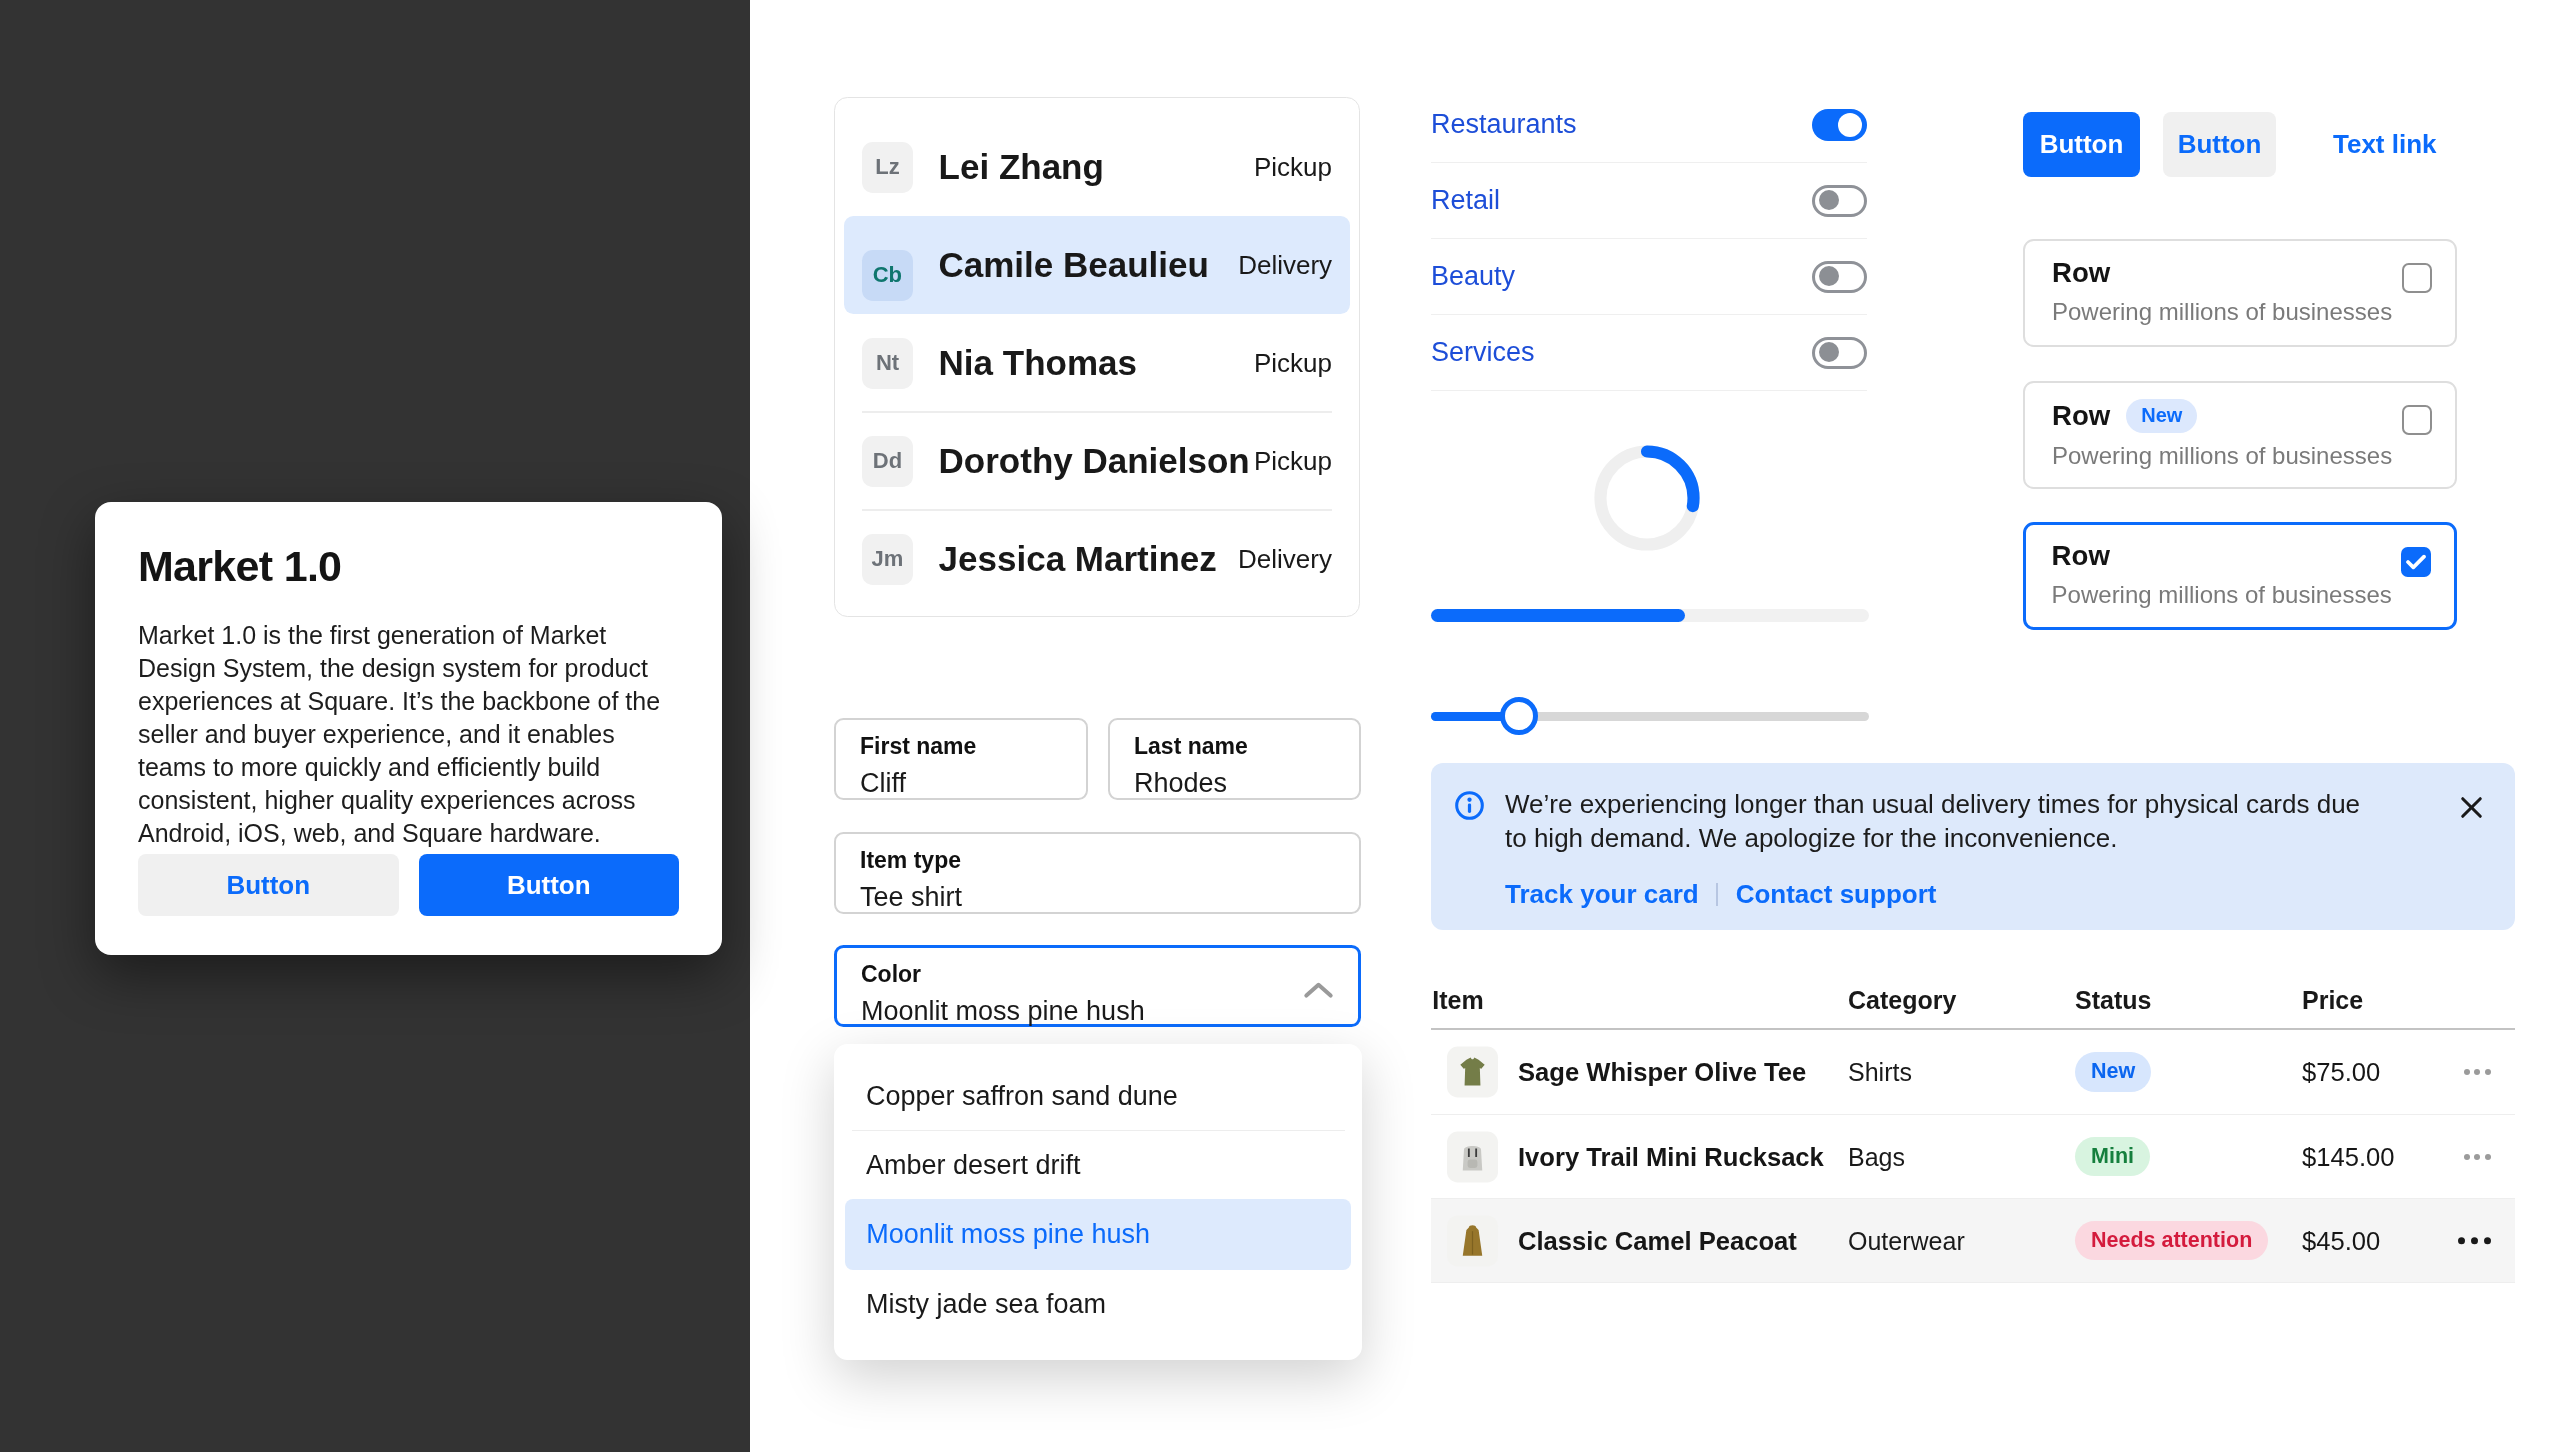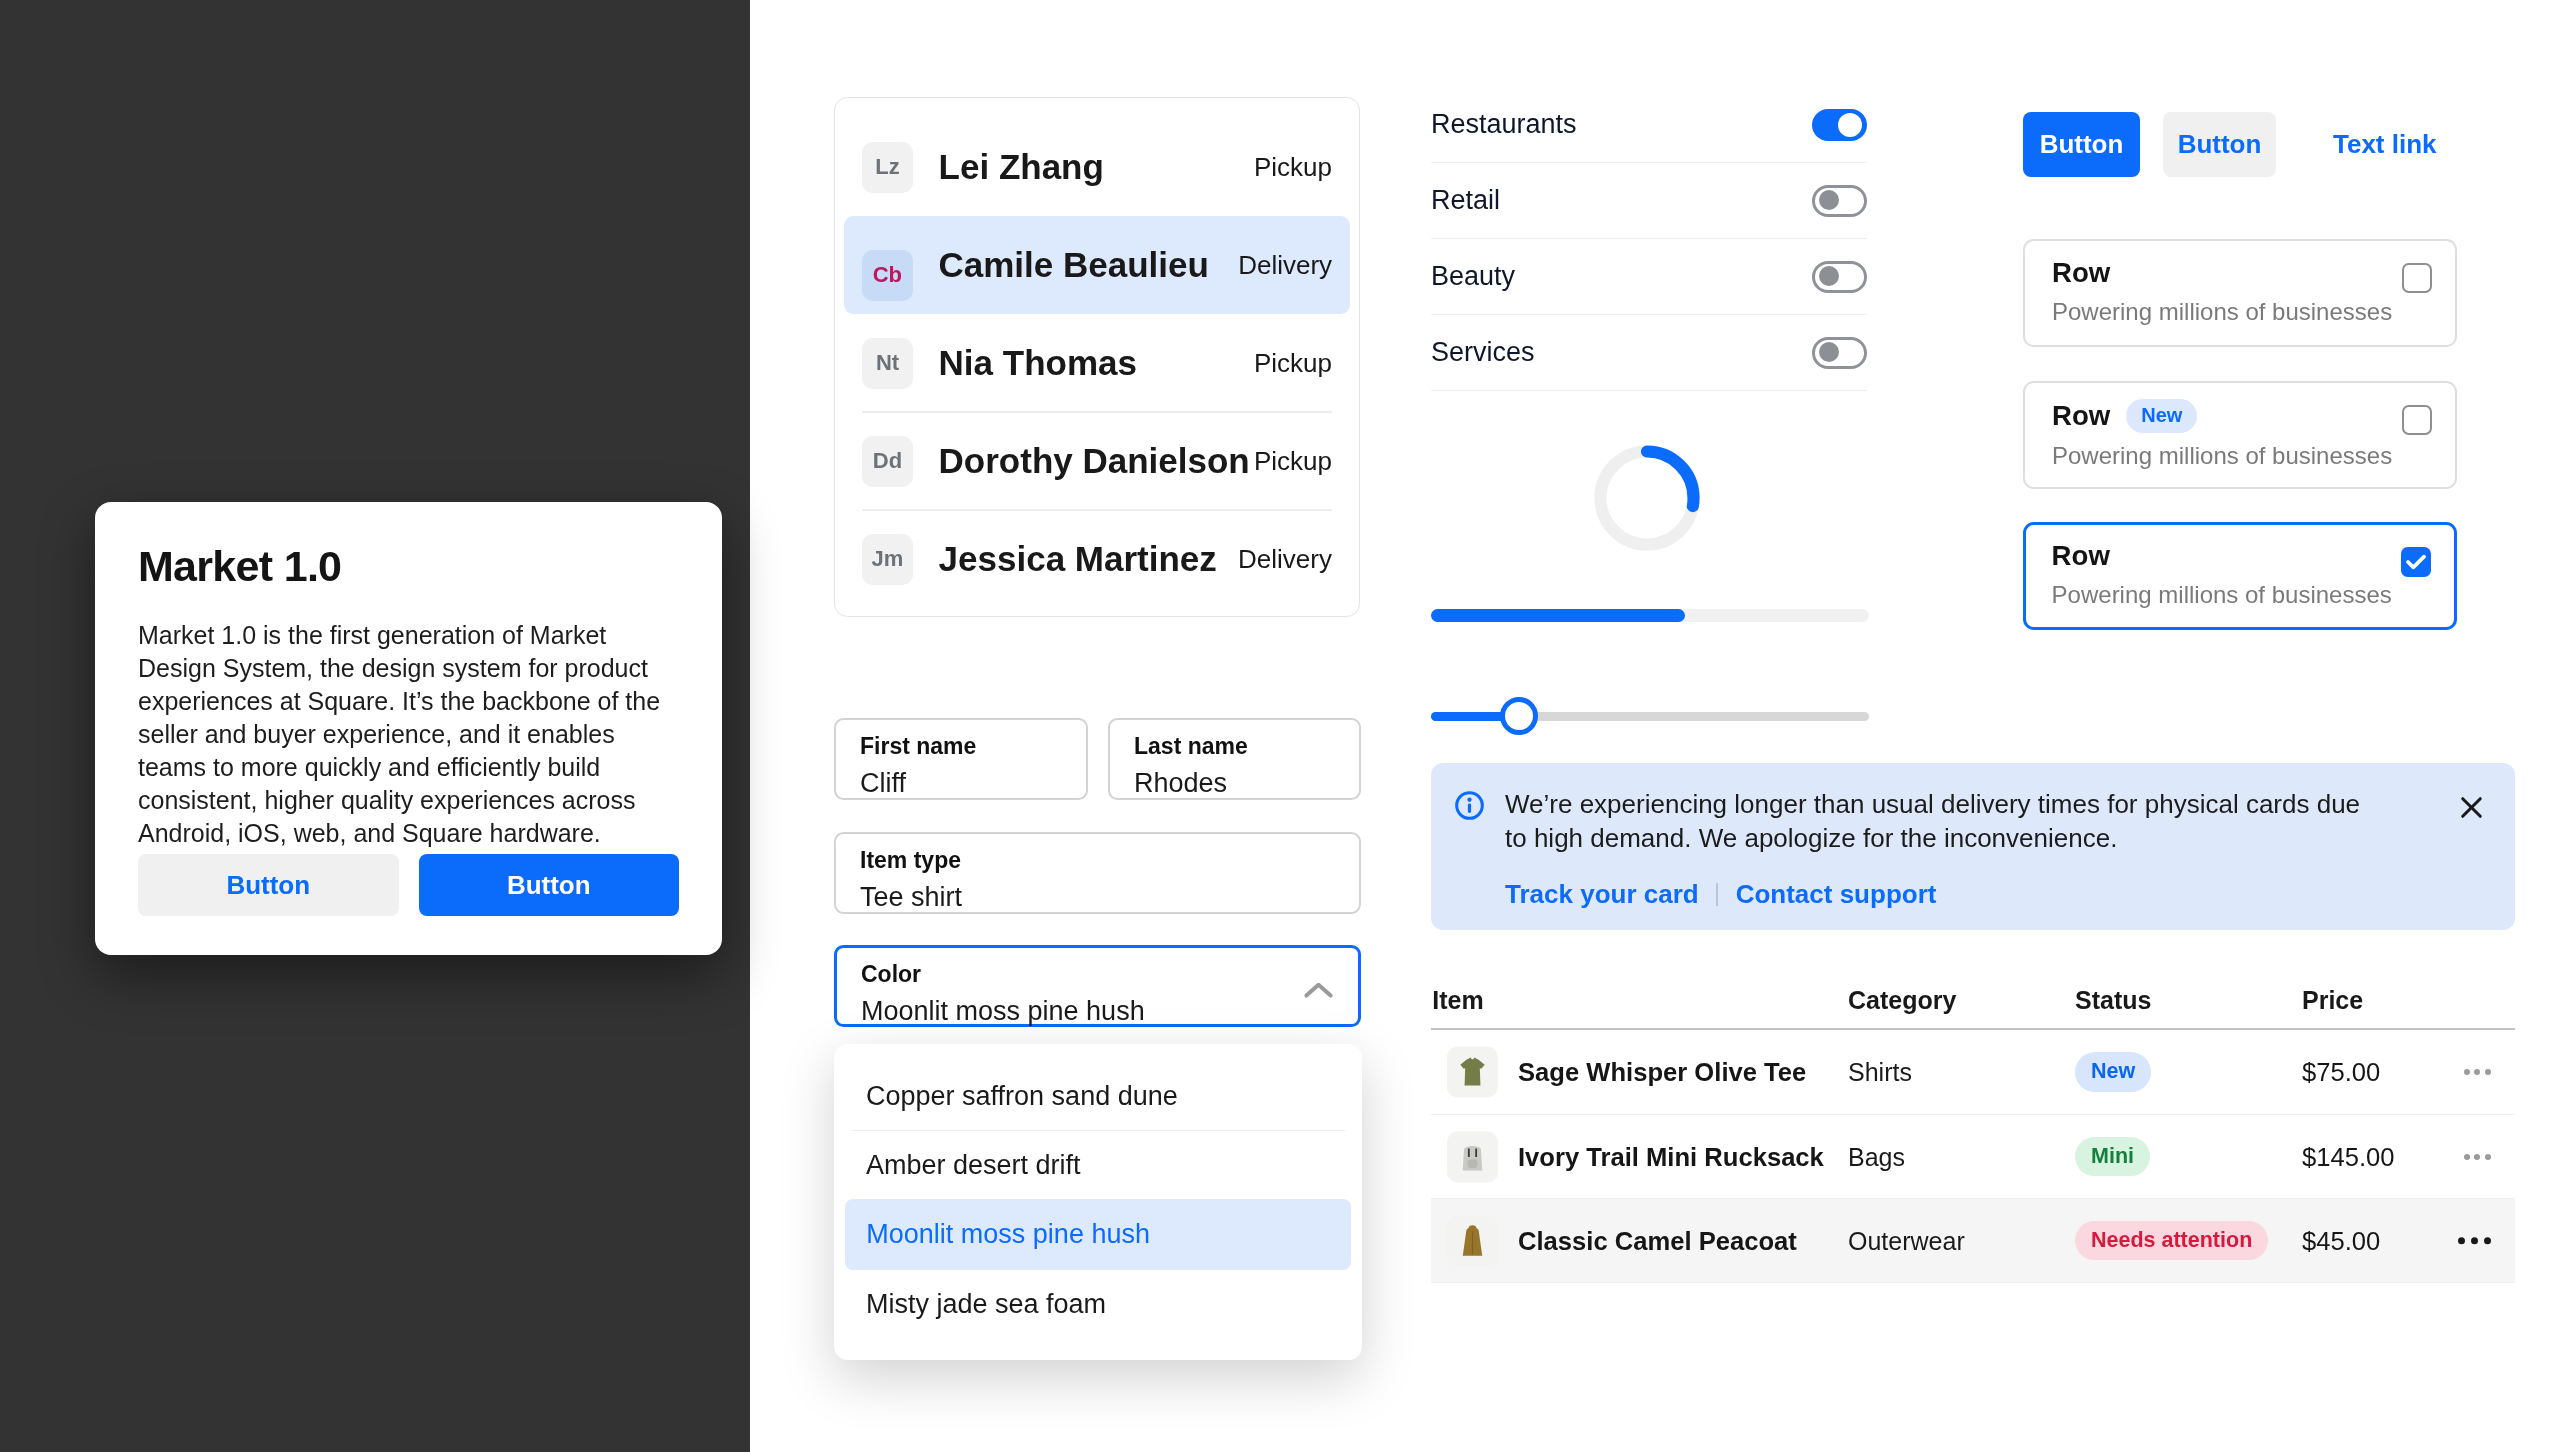--- a/index.html
+++ b/index.html
@@ -27,21 +27,21 @@
   
   .people-card { left:834px; top:97px; width:526px; height:520px; background:#fff;
                  border:1.3px solid #e4e4e4; border-radius:13.4px; padding:20px 0; }
   .p-row { height:98px; display:flex; align-items:center; padding:0 27px; position:relative; }
   .p-row.selected { margin:0 9.4px; padding:0 17.5px; border-radius:9.4px; background:var(--sel); }
   .p-row.div-above::before { content:""; position:absolute; top:-0.7px; left:27px; right:27px;
                              height:1.3px; background:#ededed; }
   .avatar { width:51px; height:51px; border-radius:10.8px; background:#f1f1f1; color:#6d7278;
             font-weight:700; font-size:22px; display:flex; align-items:center; justify-content:center;
             flex:none; }
-  .p-row.selected .avatar { background:#c7daf6; color:#be185d;margin-top:20px; }
+  .p-row.selected .avatar { background:#c7daf6; color:#0f766e;margin-top:20px; }
   .p-name { margin-left:25.6px; font-size:35px; font-weight:700; color:#191919; }
   .p-method { margin-left:auto; font-size:26px; color:#191919; }
 
   
   .field { background:#fff; border:2px solid #d3d3d3; border-radius:9.4px; padding:13.4px 0 0 24px; }
   .field .f-label { font-size:23px; font-weight:700; color:#111; }
   .field .f-value { font-size:27px; color:#1a1a1a; margin-top:8px; }
   .field-first { left:834px; top:718px; width:254px; height:82px; }
   .field-last  { left:1108px; top:718px; width:253px; height:82px; }
   .field-item  { left:834px; top:832px; width:527px; height:82px; }
@@ -53,21 +53,21 @@
               border-radius:13.4px; box-shadow:0 17.5px 54px rgba(0,0,0,.18); padding:18px 0; z-index:5; }
   .opt { height:68px; display:flex; align-items:center; padding:0 32px; font-size:27px; color:#1a1a1a;
          cursor:pointer; }
   .opt.selected { margin:0 10.8px; padding:0 21.5px; height:71px; border-radius:8px;
                   background:var(--sel); color:var(--blue); }
   .opt-divider { height:1.3px; background:#ededed; margin:0 17.5px; }
 
   
   .toggles { left:1431px; top:87px; width:436px; }
   .t-row { height:76px; display:flex; align-items:center; border-bottom:1.3px solid #efefef; }
-  .t-label { font-size:27px; color:#0f172a; }
+  .t-label { font-size:27px; color:#1d4ed8; }
   .toggle { margin-left:auto; width:55px; height:32px; border-radius:17.5px; position:relative; cursor:pointer; }
   .toggle.on { background:var(--blue); }
   .toggle.on .knob { position:absolute; right:4.7px; top:4px; width:24px; height:24px;
                      border-radius:50%; background:#fff; }
   .toggle.off { background:#fff; border:3.4px solid #8f9298; }
   .toggle.off .knob { position:absolute; left:4px; top:2.7px; width:20px; height:20px;
                       border-radius:50%; background:#8c8f94; }
 
   
   .spinner { left:1589px; top:440px; width:116px; height:116px; }

